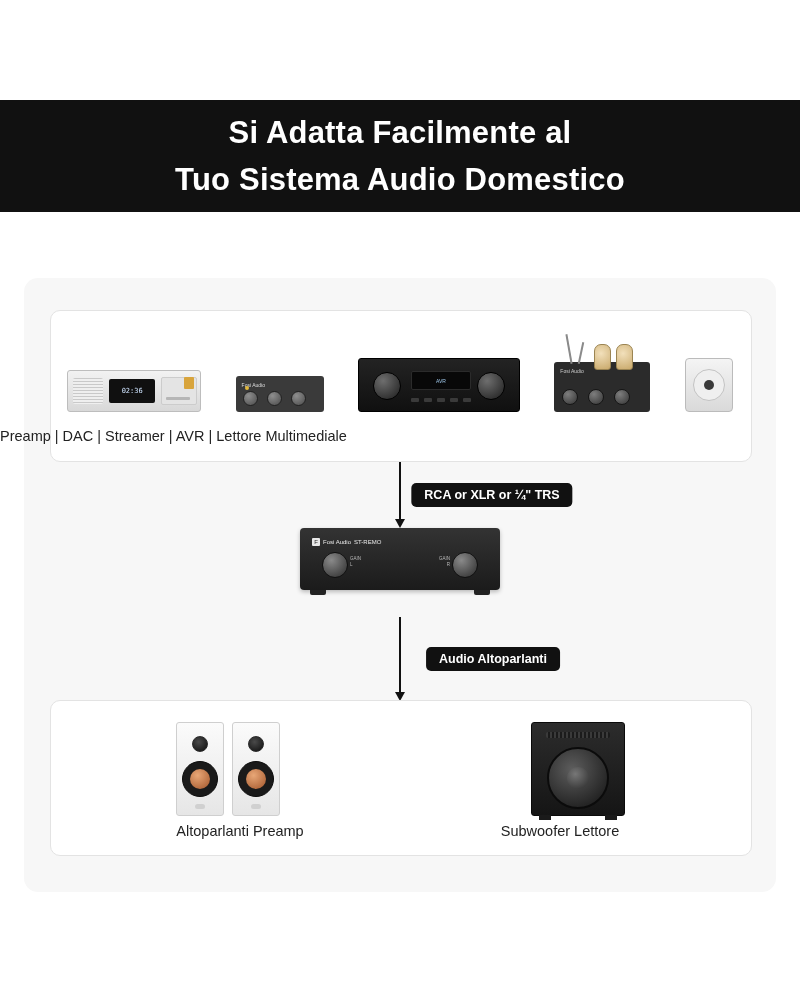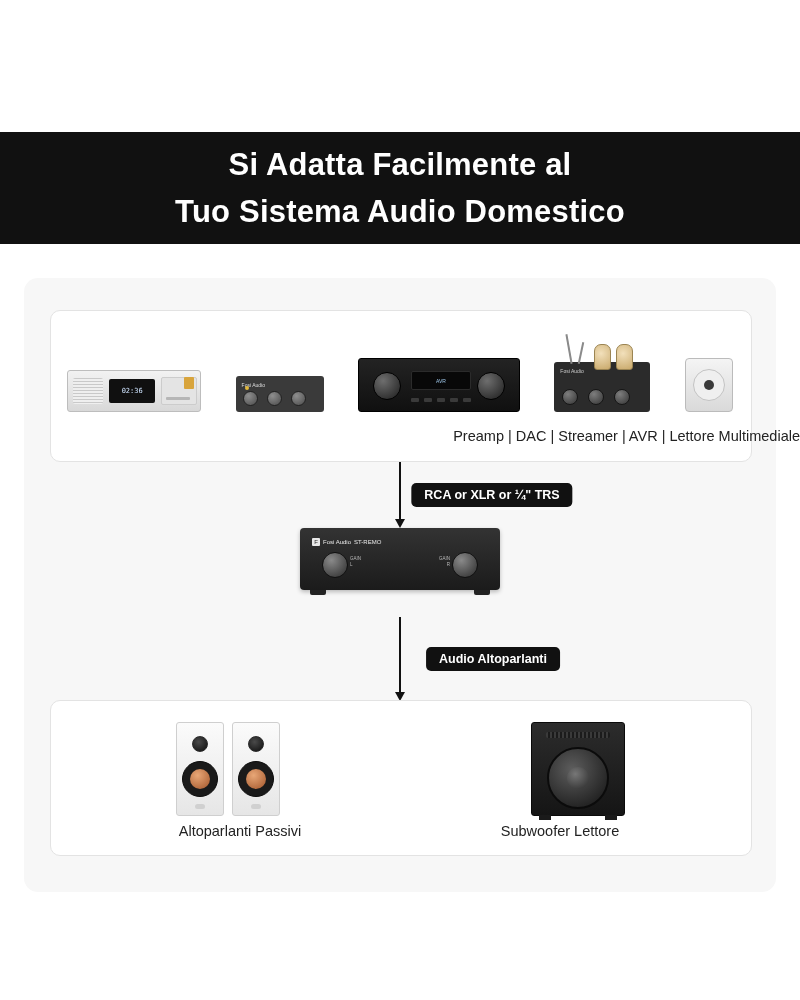--- a/index.html
+++ b/index.html
@@ -21,21 +21,20 @@
     position: absolute;
     left: 0;
     top: 100px;
     width: 800px;
     height: 112px;
     background: #111111;
     display: flex;
     flex-direction: column;
     align-items: center;
     justify-content: center;
-    margin-top: 32px;
   }
   .banner-line {
     color: #ffffff;
     font-size: 31px;
     font-weight: bold;
     line-height: 47px;
     letter-spacing: 0.2px;
     text-align: center;
   }
 
@@ -72,21 +71,21 @@
     height: 90px;
     display: flex;
     align-items: flex-end;
     justify-content: space-around;
   }
   .sources-caption {
     position: absolute;
     left: 0;
     top: 428px;
     width: 800px;
-    text-align: right;
+    text-align: left;
     font-size: 14.5px;
     color: #222222;
   }
 
   
   .speakers-box {
     left: 50px;
     top: 700px;
     width: 700px;
     height: 154px;
@@ -509,14 +508,14 @@
   <div class="sub">
     <div class="topvent"></div>
     <div class="driver"></div>
     <div class="feet">
         <i></i>
         <i></i>
       </div>
   </div>
 </div>
 
-<div class="speakers-caption cap-left">Altoparlanti Passivi</div>
+<div class="speakers-caption cap-left">Altoparlanti Preamp</div>
 <div class="speakers-caption cap-right">Subwoofer Lettore</div>
 
 </body></html>

